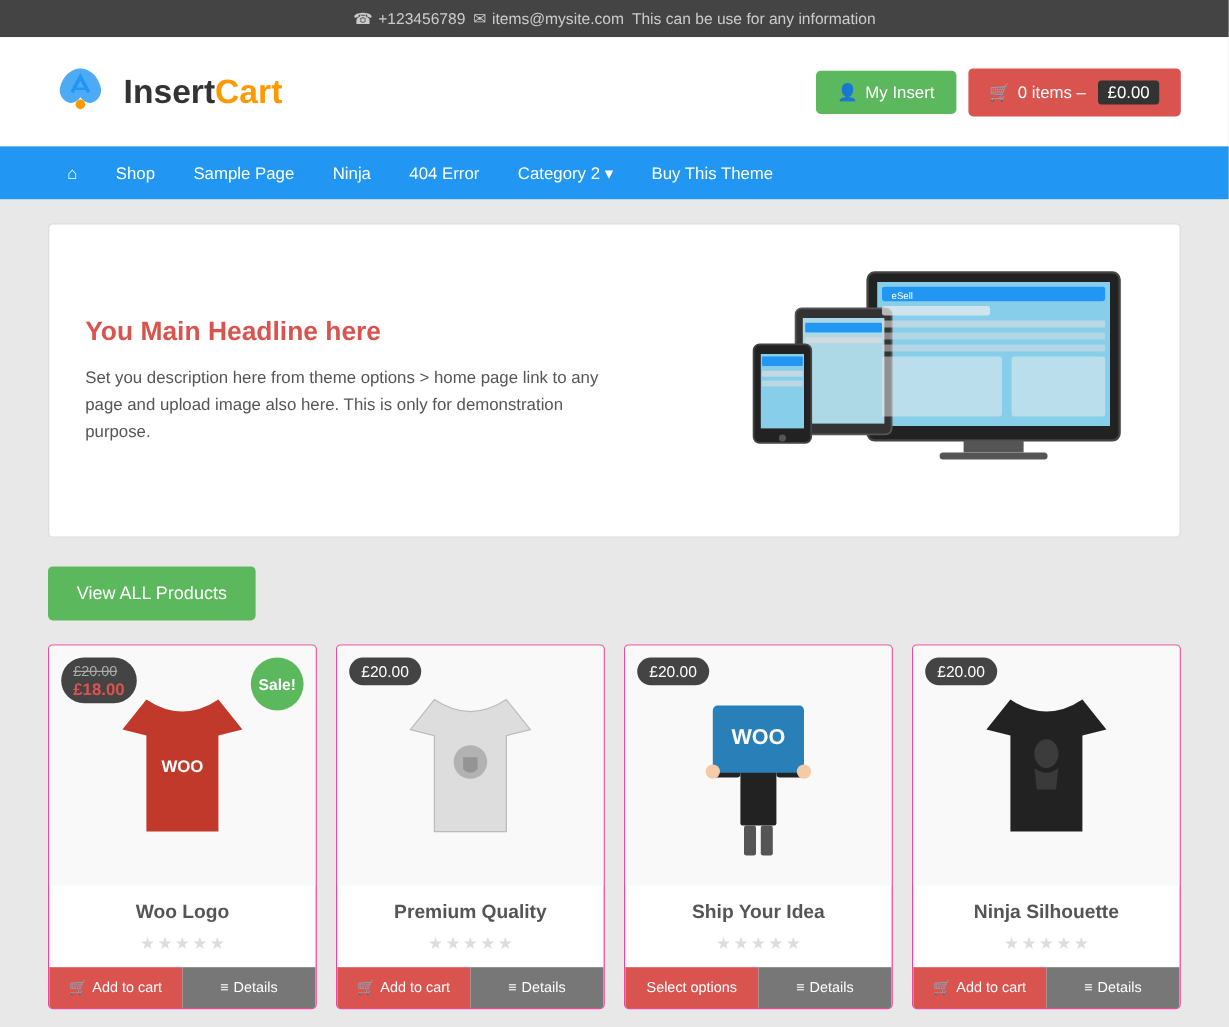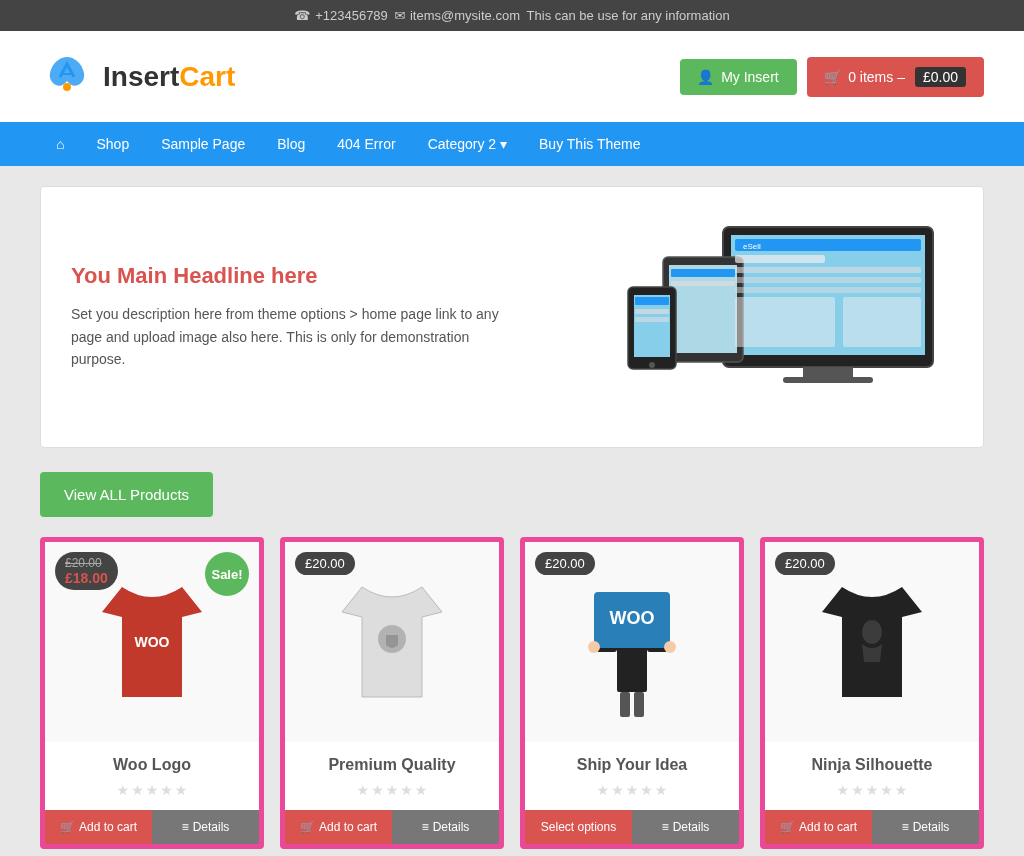--- a/index.html
+++ b/index.html
@@ -137,21 +137,21 @@
     }
 
     .products-grid {
       display: grid;
       grid-template-columns: repeat(4, 1fr);
       gap: 16px;
     }
 
     .product-card {
       background: #fff;
-      border: 5px solid #ec4899;
+      border: 1px solid #ec4899;
       border-radius: 4px;
       overflow: hidden;
       position: relative;
     }
     .product-image-wrap {
       position: relative;
       height: 200px;
       display: flex;
       align-items: center;
       justify-content: center;
@@ -299,21 +299,21 @@
       <span>0 items –</span>
       <span class="cart-price">£0.00</span>
     </button>
   </div>
 </div>
 
 <nav class="nav">
   <a href="#">⌂</a>
   <a href="#">Shop</a>
   <a href="#">Sample Page</a>
-  <a href="#">Blog</a>
+  <a href="#">Ninja</a>
   <a href="#">404 Error</a>
   <a href="#">Category 2 ▾</a>
   <a href="#">Buy This Theme</a>
 </nav>
 
 <div class="main">
 
   
   <div class="hero">
     <div class="hero-text">

